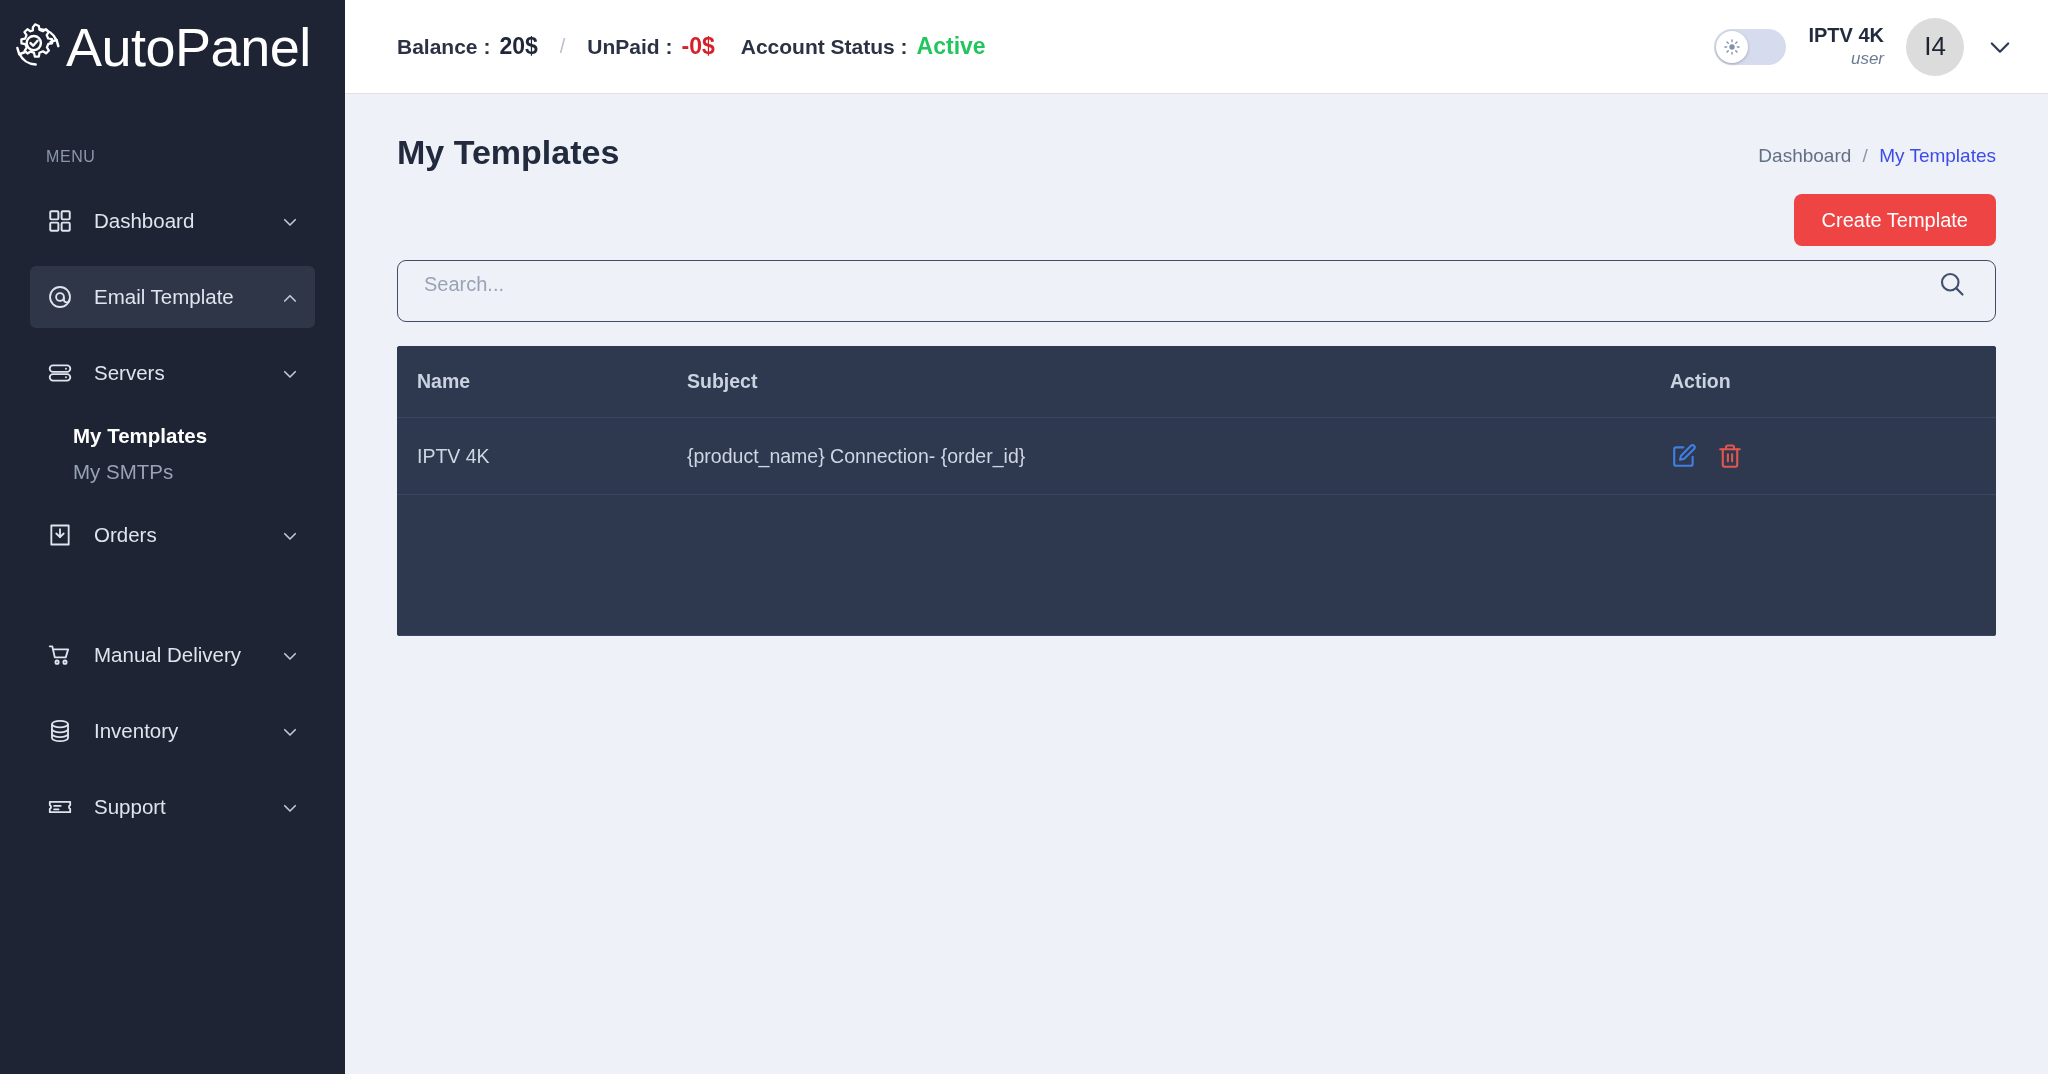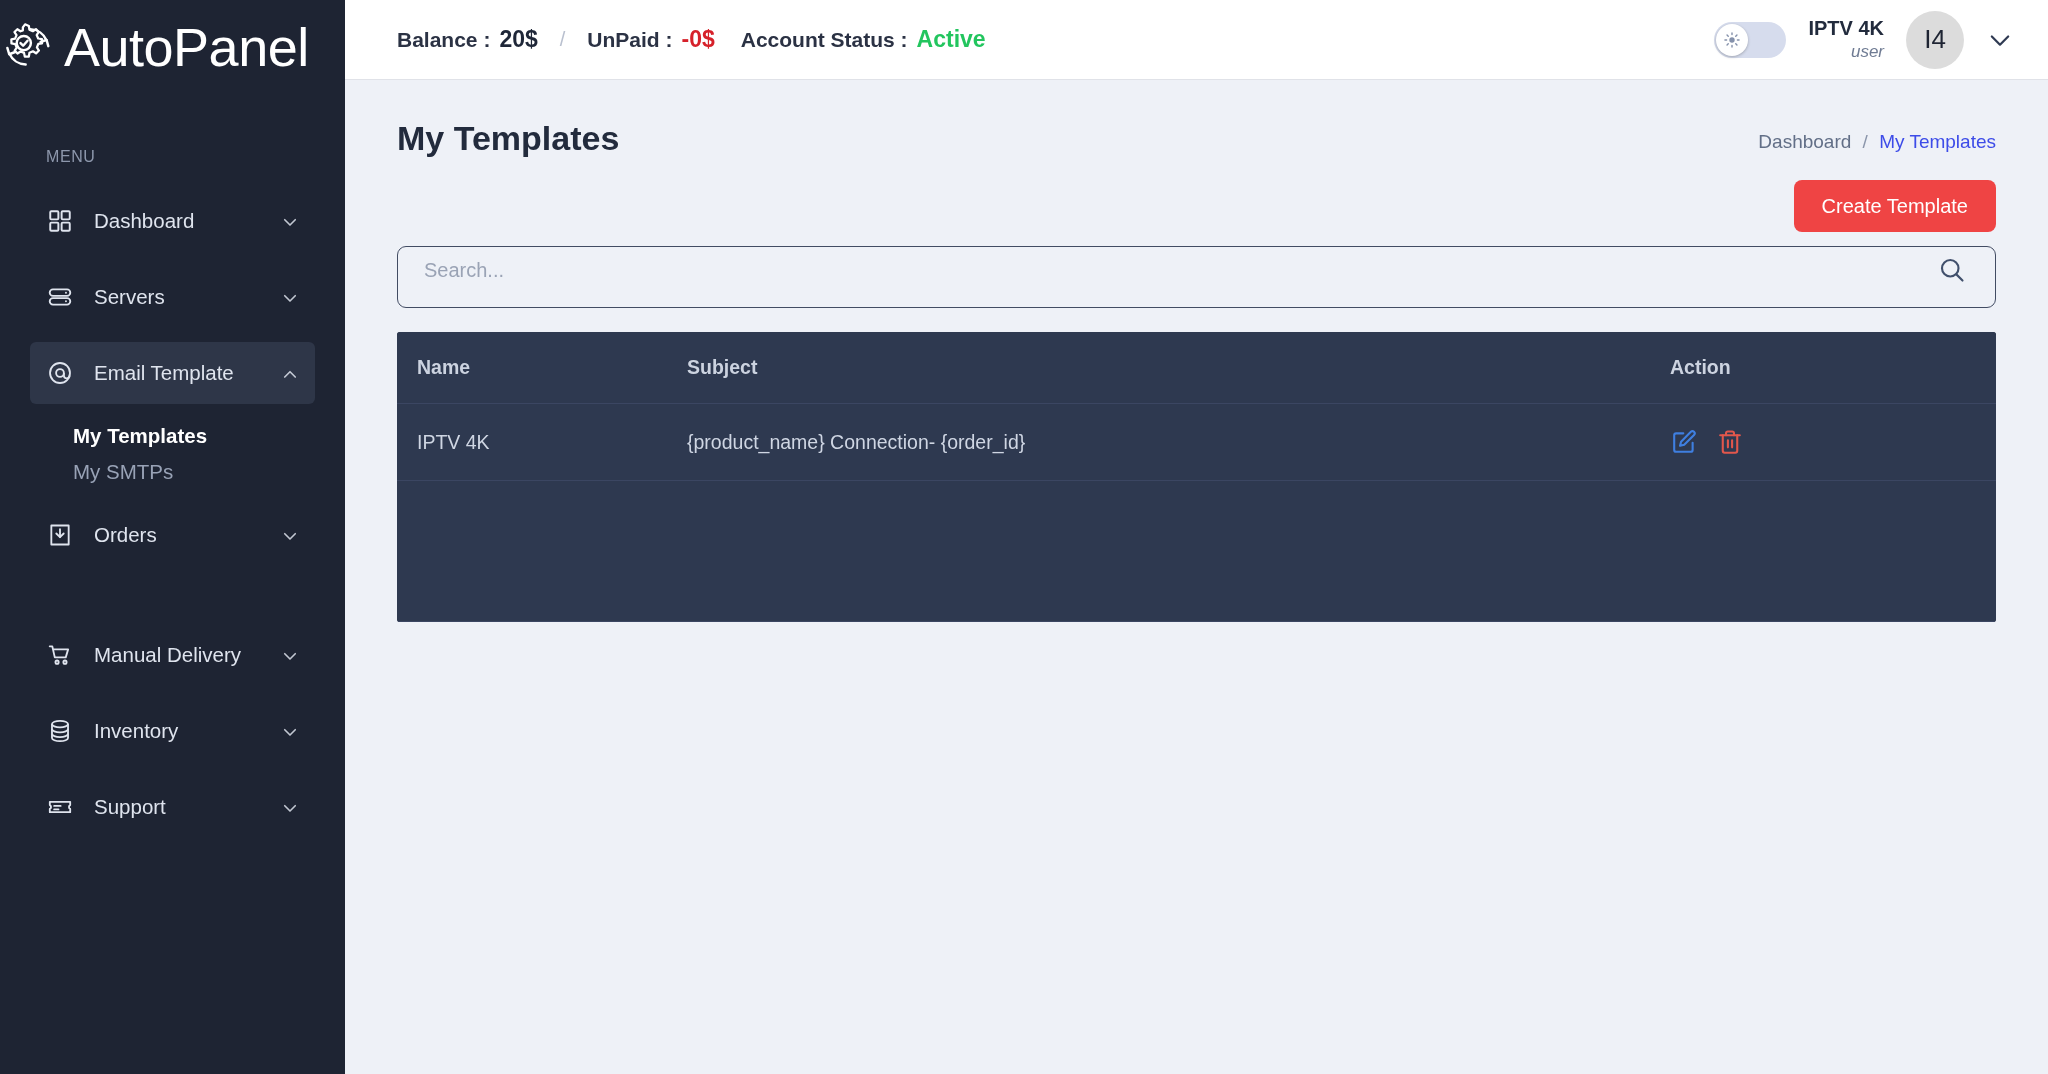--- a/index.html
+++ b/index.html
@@ -13,21 +13,21 @@
 
   
   .sidebar {
     width: 345px; min-width: 345px; height: 1074px;
     background: #1e2433;
     display: flex; flex-direction: column;
     position: relative; z-index: 5;
   }
   .brand {
     height: 93px; display: flex; align-items: center;
-    gap: 8px;
+    padding-left: 10px; gap: 0;
   }
   .brand-logo { width: 56px; height: 56px; flex: 0 0 56px; }
   .brand-name {
     color: #ffffff; font-size: 54px; letter-spacing: -0.5px;
     font-weight: 400; line-height: 1; white-space: nowrap;
   }
   .menu-label {
     color: #8d97ac; font-size: 16px; letter-spacing: 0.6px;
     padding: 55px 0 10px 46px; font-weight: 400;
   }
@@ -47,21 +47,21 @@
   .subnav { display: flex; flex-direction: column; padding: 14px 0 0 0; }
   .subnav-item {
     padding: 6px 0 6px 73px; font-size: 20.5px; cursor: pointer;
     color: #98a2b6;
   }
   .subnav-item.active { color: #ffffff; font-weight: 700; }
 
   
   .main { flex: 1; display: flex; flex-direction: column; min-width: 0; }
   .topbar {
-    height: 79px; background: #ffffff;
+    height: 93px; background: #ffffff;
     display: flex; align-items: center;
     padding: 0 34px 0 52px;
     box-shadow: 0 1px 0 rgba(0,0,0,.06);
     position: relative; z-index: 3;
   }
   .stat { display: flex; align-items: center; font-size: 21px; color: #2b3244; white-space: nowrap; }
   .stat .lbl { font-weight: 600; }
   .stat .val { font-weight: 700; margin-left: 9px; font-size: 23px; }
   .val.balance { color: #1f2738; }
   .val.unpaid { color: #d6212a; }
@@ -199,49 +199,49 @@
           </svg>
         </span>
         <span class="nav-text">Dashboard</span>
         <span class="chev">
           <svg viewBox="0 0 24 24" width="18" height="18" fill="none" stroke="#dfe4ee" stroke-width="2.2" stroke-linecap="round" stroke-linejoin="round">
               <polyline points="5 9 12 16 19 9"></polyline>
             </svg>
         </span>
       </div>
 
+      <div class="nav-item spaced active">
+        <span class="nav-icon">
+          <svg viewBox="0 0 24 24" width="26" height="26" fill="none" stroke="#dfe4ee" stroke-width="1.7">
+            <circle cx="12" cy="12" r="9.2"></circle>
+            <circle cx="12" cy="12" r="3.6"></circle>
+            <path d="M15.6 12v2.3a2.6 2.6 0 0 0 5.2 0"></path>
+          </svg>
+        </span>
+        <span class="nav-text">Email Template</span>
+        <span class="chev">
+          <svg viewBox="0 0 24 24" width="18" height="18" fill="none" stroke="#dfe4ee" stroke-width="2.2" stroke-linecap="round" stroke-linejoin="round">
+              <polyline points="5 16 12 9 19 16"></polyline>
+            </svg>
+        </span>
+      </div>
+
       <div class="nav-item spaced">
         <span class="nav-icon">
           <svg viewBox="0 0 24 24" width="26" height="26" fill="none" stroke="#dfe4ee" stroke-width="1.7">
             <rect x="2.5" y="5" width="19" height="6" rx="3"></rect>
             <rect x="2.5" y="13" width="19" height="6" rx="3"></rect>
             <circle cx="17.5" cy="8" r="0.9" fill="#dfe4ee" stroke="none"></circle>
             <circle cx="17.5" cy="16" r="0.9" fill="#dfe4ee" stroke="none"></circle>
           </svg>
         </span>
         <span class="nav-text">Servers</span>
         <span class="chev">
           <svg viewBox="0 0 24 24" width="18" height="18" fill="none" stroke="#dfe4ee" stroke-width="2.2" stroke-linecap="round" stroke-linejoin="round">
               <polyline points="5 9 12 16 19 9"></polyline>
-            </svg>
-        </span>
-      </div>
-
-      <div class="nav-item spaced active">
-        <span class="nav-icon">
-          <svg viewBox="0 0 24 24" width="26" height="26" fill="none" stroke="#dfe4ee" stroke-width="1.7">
-            <circle cx="12" cy="12" r="9.2"></circle>
-            <circle cx="12" cy="12" r="3.6"></circle>
-            <path d="M15.6 12v2.3a2.6 2.6 0 0 0 5.2 0"></path>
-          </svg>
-        </span>
-        <span class="nav-text">Email Template</span>
-        <span class="chev">
-          <svg viewBox="0 0 24 24" width="18" height="18" fill="none" stroke="#dfe4ee" stroke-width="2.2" stroke-linecap="round" stroke-linejoin="round">
-              <polyline points="5 16 12 9 19 16"></polyline>
             </svg>
         </span>
       </div>
 
       <div class="subnav">
         <div class="subnav-item active">My Templates</div>
         <div class="subnav-item">My SMTPs</div>
       </div>
 
       <div class="nav-item spaced">

